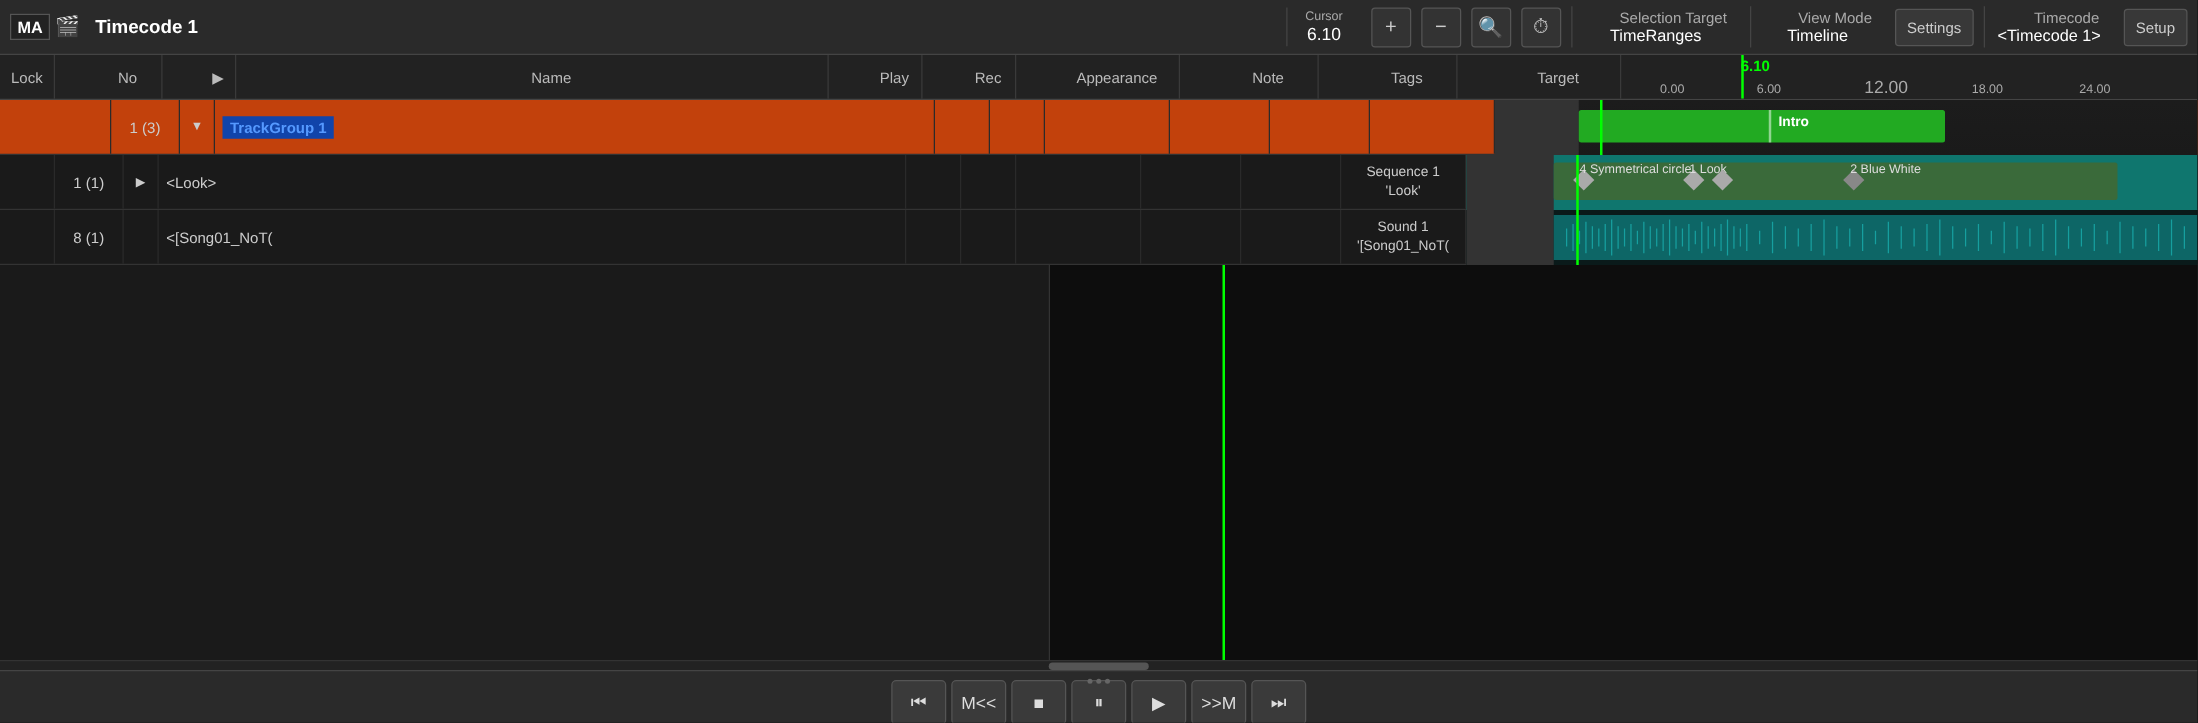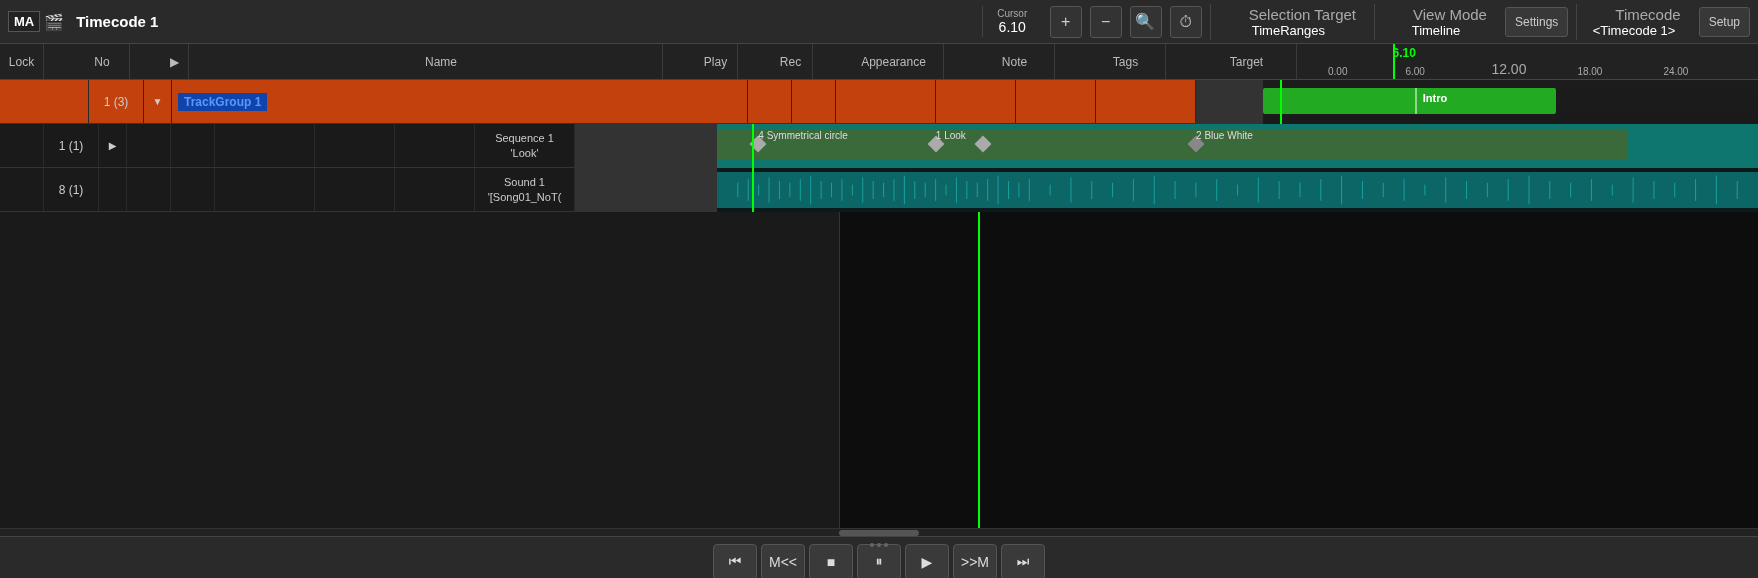--- a/index.html
+++ b/index.html
@@ -18,21 +18,21 @@
       display: flex;
       align-items: center;
       height: 44px;
       background: #2a2a2a;
       border-bottom: 1px solid #444;
       padding: 0 8px;
       gap: 8px;
     }
     .logo-box {
       display: flex;
-      align-items: flex-end;
+      align-items: flex-start;
       gap: 4px;
     }
     .logo-ma {
       background: #222;
       border: 1px solid #555;
       color: #fff;
       font-weight: bold;
       font-size: 13px;
       padding: 2px 5px;
     }
@@ -82,21 +82,21 @@
     .top-section {
       display: flex;
       flex-direction: column;
       align-items: center;
       min-width: 80px;
       border-left: 1px solid #444;
       padding: 2px 10px;
       cursor: pointer;
     }
     .top-section-label {
-      font-size: 15px;
+      font-size: 12px;
       color: #aaa;
       margin-left: 28px;
     }
     .top-section-value {
       font-size: 13px;
       color: #fff;
     }
 
     .top-btn {
       background: #383838;
@@ -376,20 +376,23 @@
         <div style="position:absolute; top:0; bottom:0; left:15%; width:2px; background:#00ff00; z-index:10;"></div>
       </div>
     </div>
 
     <div class="track-row look-row">
       <div class="td td-lock"></div>
       <div class="td td-no">1 (1)</div>
       <div class="td td-arrow">
         <span class="arrow-right">▶</span>
       </div>
+      <div class="td td-name">
+        <span>&lt;Look&gt;</span>
+      </div>
       <div class="td td-playb"></div>
       <div class="td td-rec"></div>
       <div class="td td-appear"></div>
       <div class="td td-note"></div>
       <div class="td td-tags"></div>
       <div class="td td-target" style="flex-direction:column; align-items:center; justify-content:center; font-size:11px; color:#ccc; line-height:1.3;">
         <span>Sequence 1</span>
         <span>'Look'</span>
       </div>
 
@@ -408,20 +411,23 @@
         <span style="position:absolute; top:6px; left:52.5%; color:#ddd; font-size:10px; white-space:nowrap;">2 Blue White</span>
 
         <div style="position:absolute; top:0; bottom:0; left:15%; width:2px; background:#00ff00; z-index:10;"></div>
       </div>
     </div>
 
     <div class="track-row sound-row">
       <div class="td td-lock"></div>
       <div class="td td-no">8 (1)</div>
       <div class="td td-arrow"></div>
+      <div class="td td-name">
+        <span>&lt;[Song01_NoT(</span>
+      </div>
       <div class="td td-playb"></div>
       <div class="td td-rec"></div>
       <div class="td td-appear"></div>
       <div class="td td-note"></div>
       <div class="td td-tags"></div>
       <div class="td td-target" style="flex-direction:column; align-items:center; justify-content:center; font-size:11px; color:#ccc; line-height:1.3;">
         <span>Sound 1</span>
         <span>'[Song01_NoT(</span>
       </div>
 

